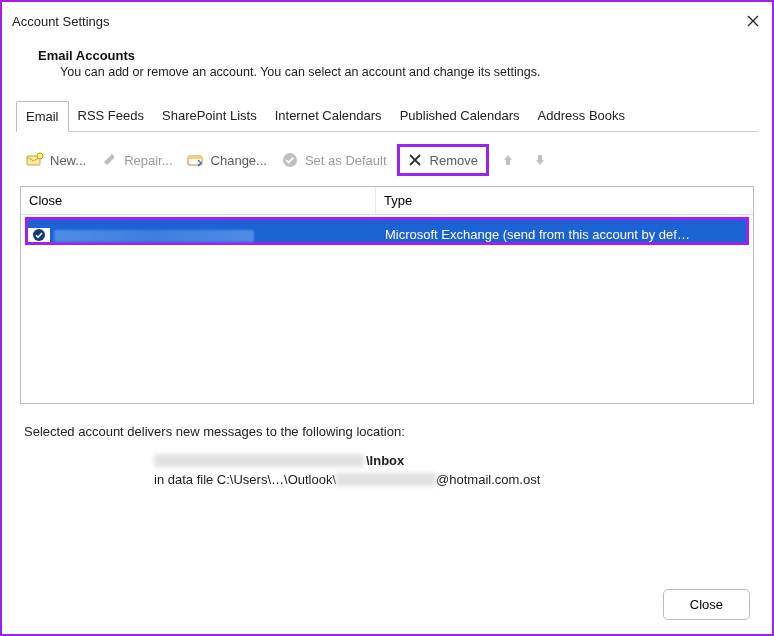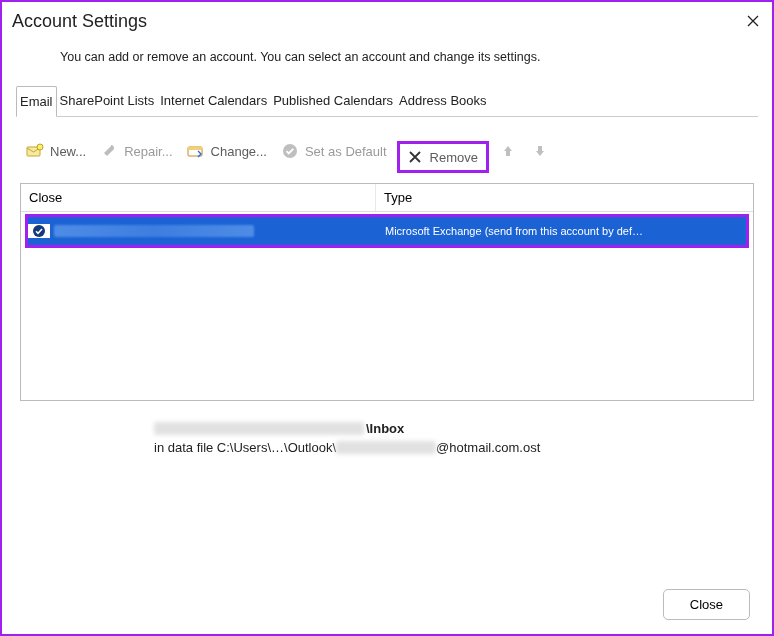--- a/index.html
+++ b/index.html
@@ -1,45 +1,45 @@
 <!DOCTYPE html>
 <html><head>
   <meta charset="utf-8">
   <style>
     * { box-sizing: border-box; margin: 0; padding: 0; font-family: 'Segoe UI', Tahoma, sans-serif; }
     body { width: 774px; height: 636px; background: #fff; border: 2px solid #a020f0; position: relative; }
 
     .titlebar { display: flex; align-items: center; justify-content: space-between; padding: 8px 10px 6px 10px; height: 36px; }
-    .titlebar-title { font-size: 18px; color: #222; text-align: right; }
+    .titlebar-title { font-size: 13px; color: #222; text-align: right; }
     .close-x { width: 18px; height: 18px; display:flex; align-items:center; justify-content:center; cursor:pointer; font-size: 14px; color:#222; }
 
     .header-block { padding: 10px 36px 14px 36px; }
     .header-title { font-weight: bold; font-size: 13px; color: #111; }
     .header-desc { font-size: 12.5px; color: #222; padding-left: 22px; margin-top: 2px; }
 
     .content-wrap { padding: 0 14px 0 14px; }
 
     .tabs { display: flex; border-bottom: 1px solid #ccc; font-size: 13px; color: #222; margin-top: 8px; }
-    .tab { padding: 7px 3px; cursor:pointer; white-space: nowrap; position: relative; }
+    .tab { padding: 7px 9px; cursor:pointer; white-space: nowrap; position: relative; }
     .tab.active { border: 1px solid #bbb; border-bottom: 1px solid #fff; border-radius: 2px 2px 0 0; background: #fff; margin-bottom: -1px; }
 
     .toolbar { display:flex; align-items:center; gap: 6px; padding: 12px 6px 10px 6px; font-size: 13px; }
     .tbtn { display:flex; align-items:center; gap:6px; padding:2px 4px; cursor:pointer; color:#5c5c5c; }
     .tbtn.disabled { color:#9a9a9a; }
     .tbtn .ibox { width:18px; height:18px; display:flex; align-items:center; justify-content:center; }
-    .highlight { border: 3px solid #a020f0; padding: 4px 8px 4px 6px; margin-top: 12px; }
+    .highlight { border: 3px solid #a020f0; padding: 4px 8px 4px 6px; }
 
     .tbl-wrap { border: 1px solid #bbb; height: 218px; margin: 0 4px; background:#fff; }
     .tbl-head { display:flex; font-size: 13px; border-bottom: 1px solid #ddd; }
     .th { padding: 6px 8px; text-align:left; }
     .th.name { flex: 0 0 355px; border-right: 1px solid #e8e8e8; }
     .th.type { flex: 1; }
 
     .highlight-row-wrap { border: 3px solid #a020f0; margin: 2px 4px 0 4px; }
-    .row { display:flex; align-items:center; height: 28px; font-size: 11px; }
+    .row { display:flex; align-items:flex-end; height: 22px; font-size: 13px; }
     .row.sel { background: #1b63d4; color:#fff; }
     .cell.chk { flex:0 0 22px; display:flex; align-items:center; justify-content:center; background:#fff; }
     .cell.name { flex:0 0 333px; background: #1b63d4; }
     .cell.name .blur { display:block; width:200px; height:12px; margin-left:4px; background: linear-gradient(90deg, #4e8ce6 0%, #3d7ee0 50%, #4e8ce6 100%); filter: blur(1px); border-radius:2px; }
     .cell.type { flex:1; padding-left: 2px; }
 
     .deliver-block { padding: 20px 8px 0 8px; font-size: 13px; color:#222; }
     .deliver-title { margin-bottom: 14px; }
     .deliver-line { display:flex; align-items:center; margin-left: 130px; margin-bottom:4px;}
     .blurspan { display:inline-block; height: 13px; background: #e1e1e1; filter: blur(2px); border-radius:2px; vertical-align: middle; }
@@ -58,27 +58,29 @@
 <div class="titlebar">
   <span class="titlebar-title">Account Settings</span>
   <span class="close-x">
     <svg width="12" height="12" viewBox="0 0 12 12">
         <path d="M1 1 L11 11 M11 1 L1 11" stroke="#222" stroke-width="1.3"></path>
       </svg>
   </span>
 </div>
 
 <div class="header-block">
+  <div class="header-title">Email Accounts</div>
   <div class="header-desc">You can add or remove an account. You can select an account and change its settings.</div>
 </div>
 
 <div class="content-wrap">
 
 <div class="tabs">
   <div class="tab active">Email</div>
+  <div class="tab">RSS Feeds</div>
   <div class="tab">SharePoint Lists</div>
   <div class="tab">Internet Calendars</div>
   <div class="tab">Published Calendars</div>
   <div class="tab">Address Books</div>
 </div>
 
 <div class="toolbar">
   <div class="tbtn">
     <span class="ibox">
       <svg width="18" height="16" viewBox="0 0 18 16">
@@ -155,20 +157,21 @@
       </div>
       <div class="cell name">
             <span class="blur"></span>
           </div>
       <div class="cell type">Microsoft Exchange (send from this account by def…</div>
     </div>
   </div>
 </div>
 
 <div class="deliver-block">
+  <div class="deliver-title">Selected account delivers new messages to the following location:</div>
   <div class="deliver-line one">
     <span class="blurspan"></span>
     <span class="bold">\Inbox</span>
   </div>
   <div class="deliver-line two">
     <span>in data file C:\Users\…\Outlook\</span>
     <span class="blurspan" style="width:100px"></span>
     <span>@hotmail.com.ost</span>
   </div>
 </div>

